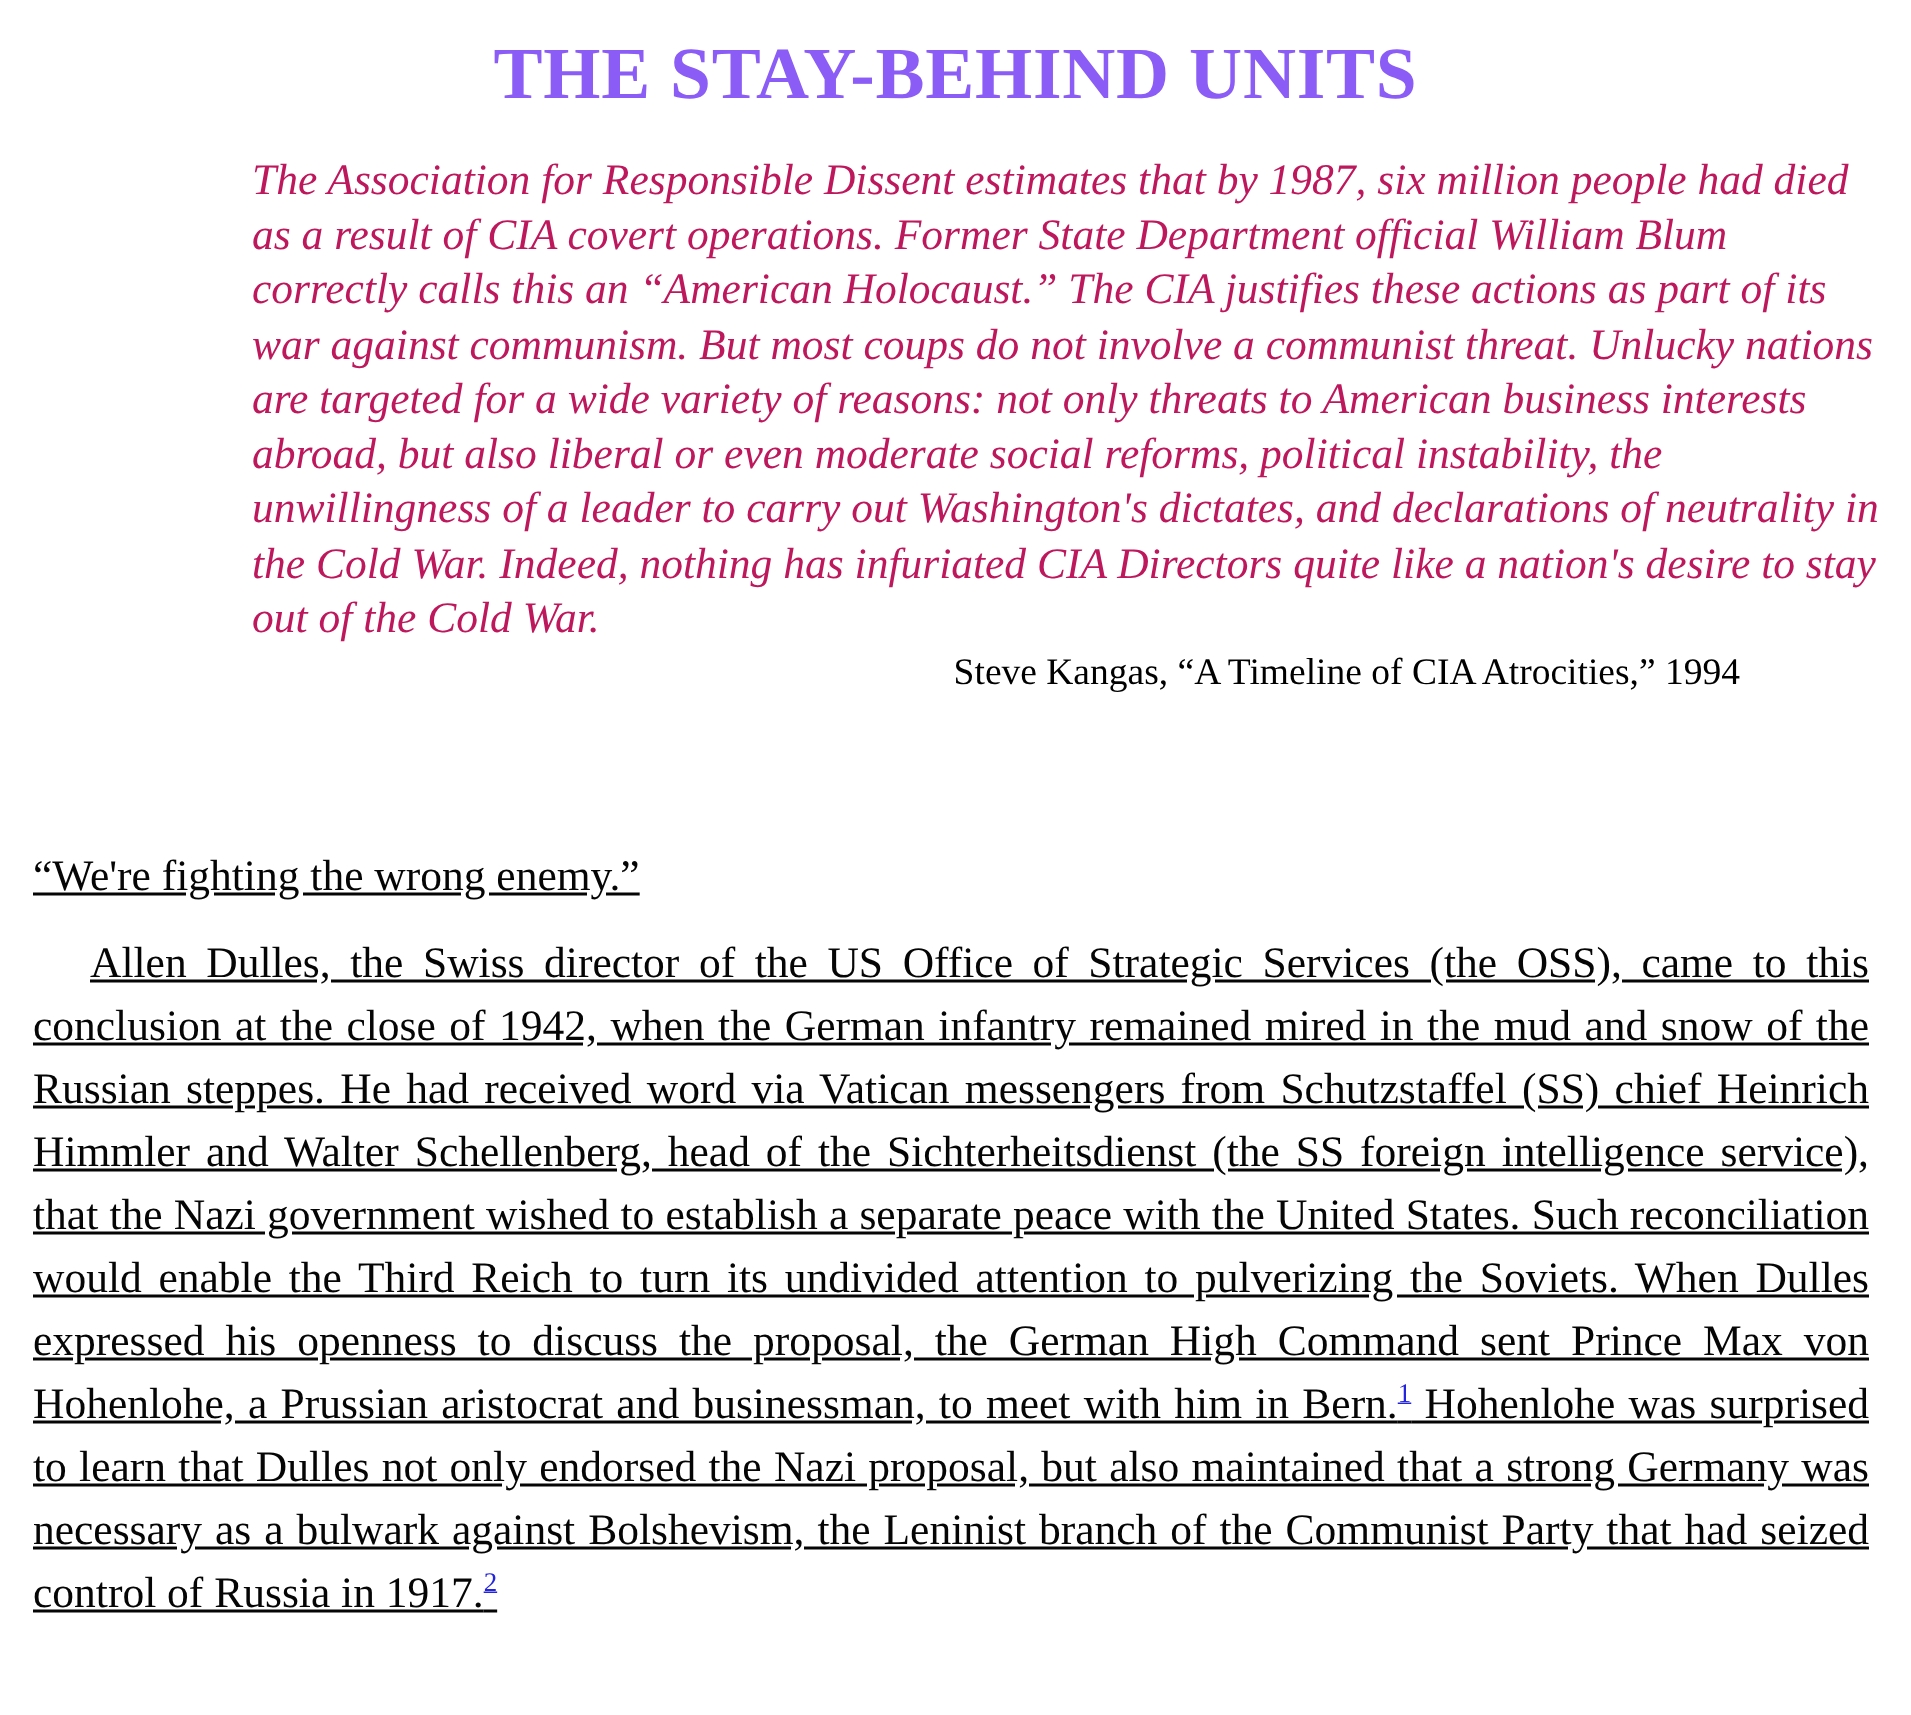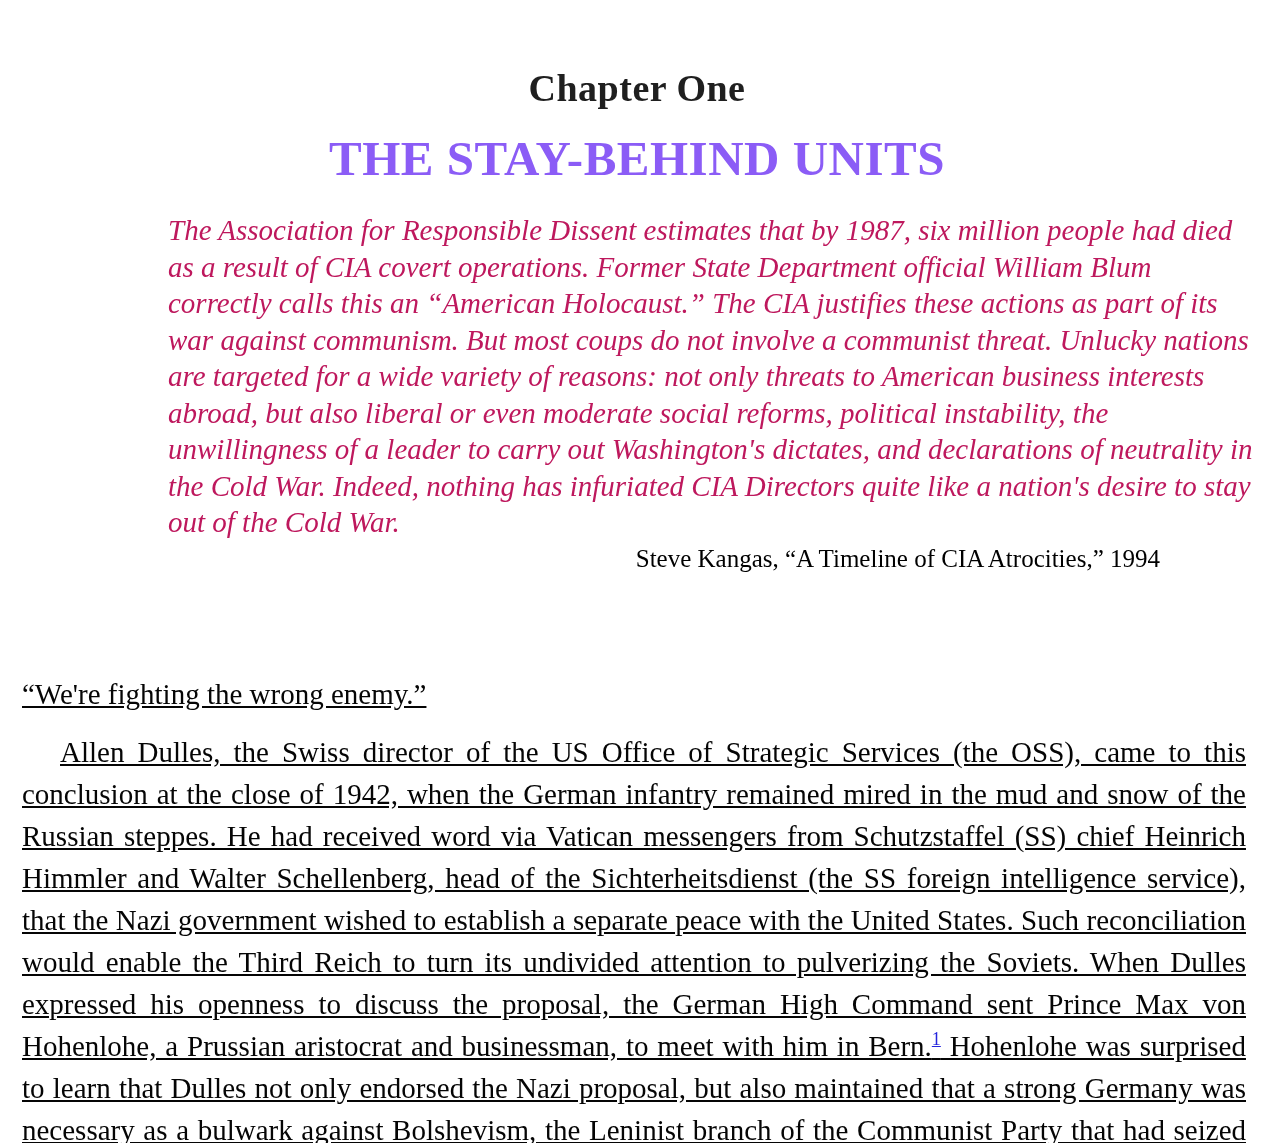--- a/index.html
+++ b/index.html
@@ -81,21 +81,20 @@
     color: #2424dd;
     text-decoration: underline;
     cursor: pointer;
   }
 </style>
 </head>
 <body>
 
 <div class="page">
 
-  <h2 class="chapter-label">Chapter One</h2>
 
   <h1 class="chapter-title">THE STAY-BEHIND UNITS</h1>
 
   <div class="epigraph">
     <p class="epigraph-text">The Association for Responsible Dissent estimates that by 1987, six million people had died as a result of CIA covert operations. Former State Department official William Blum correctly calls this an “American Holocaust.” The CIA justifies these actions as part of its war against communism. But most coups do not involve a communist threat. Unlucky nations are targeted for a wide variety of reasons: not only threats to American business interests abroad, but also liberal or even moderate social reforms, political instability, the unwillingness of a leader to carry out Washington's dictates, and declarations of neutrality in the Cold War. Indeed, nothing has infuriated CIA Directors quite like a nation's desire to stay out of the Cold War.</p>
     <p class="epigraph-attribution">Steve Kangas, “A Timeline of CIA Atrocities,” 1994</p>
   </div>
 
   <div class="body-text">
     <p>“We're fighting the wrong enemy.”</p>

